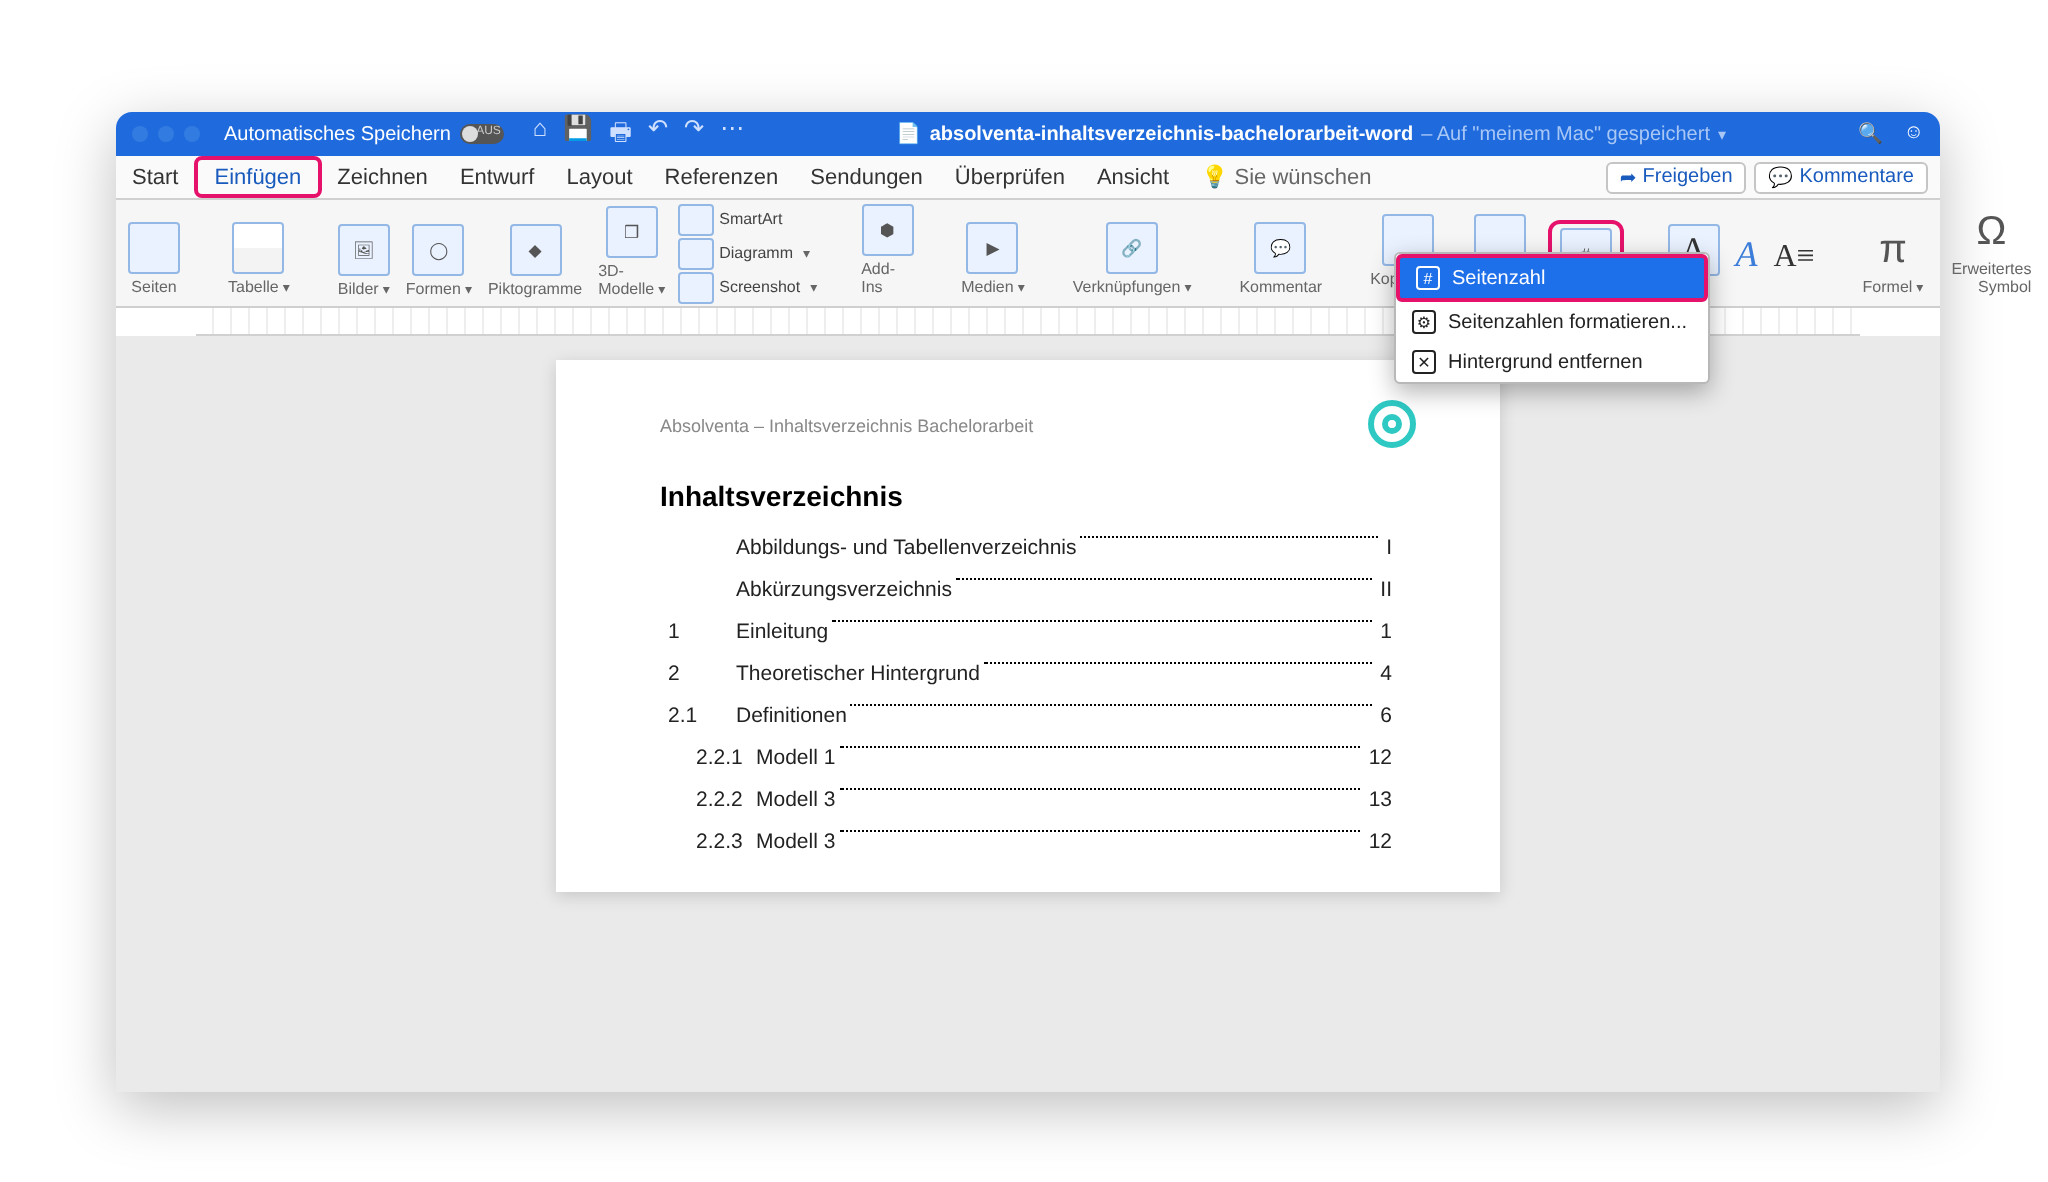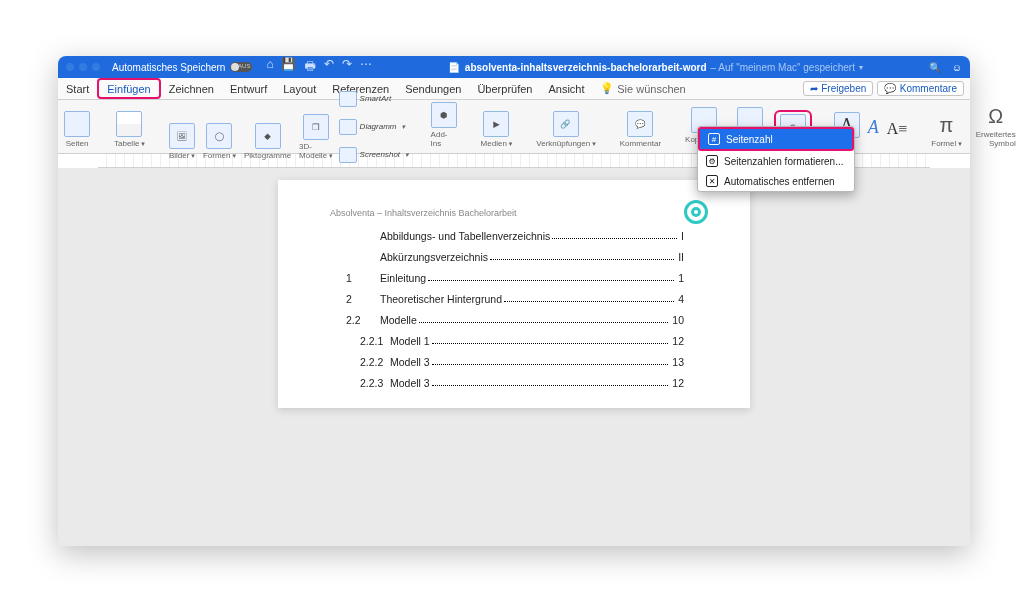--- a/index.html
+++ b/index.html
@@ -29,42 +29,42 @@
 .pillbtn { border:1px solid #c5c5c5; border-radius:3px; padding:1px 6px; font-size:10px; color:#185abd; background:#fff; display:flex; align-items:center; gap:3px;}
 
 
 .ribbon { height:54px; background:#f6f6f6; border-bottom:1px solid #cfcfcf; display:flex; align-items:center; padding:2px 4px; gap:10px; font-size:8.5px; color:#555; position:relative; }
 .rgroup { display:flex; flex-direction:column; align-items:center; gap:2px; padding:0 2px; height:100%; justify-content:flex-end; padding-bottom:3px;}
 .rgroup .label{font-size:8px;color:#666;}
 .ricon-big { width:26px; height:26px; border:1px solid #94b8e6; border-radius:2px; background:#eaf2ff; position:relative; display:flex; align-items:center; justify-content:center;}
 .ricon-sm { width:18px; height:16px; border:1px solid #94b8e6; border-radius:2px; background:#eaf2ff; }
 .divider { width:1px; height:40px; background:#d5d5d5; }
 .rv { display:flex; gap:4px; align-items:flex-end; }
-.rstack { display:flex; flex-direction:column; gap:12px; font-size:8px; color:#444;font-style:italic;}
+.rstack { display:flex; flex-direction:column; gap:1px; font-size:8px; color:#444;}
 .rstack-item{display:flex;gap:3px;align-items:center;}
 .chev{font-size:7px;color:#666;margin-left:2px;}
 .hl-box { border:2px solid #e5116b; border-radius:6px; padding:2px; }
 .text-A { font-family:Georgia,serif; font-size:18px; color:#333; }
 
 
 .dropdown { position:absolute; left:639px; top:26px; width:158px; background:#fff; border:1px solid #b8b8b8; border-radius:3px; box-shadow:0 4px 12px rgba(0,0,0,0.3); font-size:10px; z-index:20;}
 .dd-item { padding:4px 8px; display:flex; align-items:center; gap:6px; color:#222;}
 .dd-item.selected { background:#1e6fea; color:#fff; border:2px solid #e5116b; border-radius:3px;}
 .dd-ico { width:12px; height:12px; border:1px solid currentColor; border-radius:2px; font-size:8px; display:flex; align-items:center; justify-content:center;}
 
 
 .ruler { height:14px; border-bottom:1px solid #d0d0d0; background:repeating-linear-gradient(90deg,#fff,#fff 8px,#eee 8px,#eee 9px); margin:0 40px;}
 .canvas { flex:1; background:#eaeaea; overflow:hidden; position:relative; padding:12px 0 0 0; }
 .page { width:472px; margin:0 auto; background:#fff; box-shadow:0 2px 8px rgba(0,0,0,0.15); padding:28px 50px 10px 52px; position:relative; }
 .hdr-line{font-size:9px;color:#888;}
 .logo { position:absolute; right:42px; top:20px; width:24px; height:24px; border:3px solid #2fc9c4; border-radius:50%; }
 .logo::after{content:"";position:absolute;inset:4px;border:3px solid #2fc9c4;border-radius:50%;}
 .toc-title { margin-top:22px; font-size:14px; font-weight:700; color:#000;}
 .toc { margin-top:12px; }
-.toc-row { display:flex; font-size:10.5px; color:#222; margin:9px 16px; align-items:flex-end; white-space:nowrap;}
+.toc-row { display:flex; font-size:10.5px; color:#222; margin:9px 4px; align-items:flex-start; white-space:nowrap;}
 .toc-num{width:34px;flex-shrink:0;}
 .toc-row.in2 .toc-num{padding-left:14px;width:44px;}
 .toc-text{flex-shrink:0;}
 .dots{flex:1;border-bottom:1.5px dotted #000;margin:0 4px 3px 2px;min-width:20px;}
 .pg{flex-shrink:0;}
 </style>
 </head>
 <body>
 
 <div class="window">
@@ -241,31 +241,32 @@
       <div class="dd-item selected">
           <div class="dd-ico">#</div>
           <span>Seitenzahl</span>
         </div>
       <div class="dd-item">
           <div class="dd-ico">⚙</div>
           <span>Seitenzahlen formatieren...</span>
         </div>
       <div class="dd-item">
           <div class="dd-ico">✕</div>
-          <span>Automatisches entfernen</span>
+          <span>Hintergrund entfernen</span>
         </div>
     </div>
   </div>
 
   <div class="ruler"></div>
 
   <div class="canvas">
     <div class="page">
       <div class="hdr-line">Absolventa – Inhaltsverzeichnis Bachelorarbeit</div>
       <div class="logo"></div>
+      <div class="toc-title">Inhaltsverzeichnis</div>
       <div class="toc" id="toc">
           <div class="toc-row">
             <span class="toc-num"></span>
             <span class="toc-text">Abbildungs- und Tabellenverzeichnis</span>
             <span class="dots"></span>
             <span class="pg">I</span>
           </div>
           <div class="toc-row">
             <span class="toc-num"></span>
             <span class="toc-text">Abkürzungsverzeichnis</span>
@@ -278,24 +279,24 @@
             <span class="dots"></span>
             <span class="pg">1</span>
           </div>
           <div class="toc-row">
             <span class="toc-num">2</span>
             <span class="toc-text">Theoretischer Hintergrund</span>
             <span class="dots"></span>
             <span class="pg">4</span>
           </div>
           <div class="toc-row">
-            <span class="toc-num">2.2</span>
-            <span class="toc-text">Modelle</span>
-            <span class="dots"></span>
-            <span class="pg">10</span>
+            <span class="toc-num">2.1</span>
+            <span class="toc-text">Definitionen</span>
+            <span class="dots"></span>
+            <span class="pg">6</span>
           </div>
           <div class="toc-row in2">
             <span class="toc-num">2.2.1</span>
             <span class="toc-text">Modell 1</span>
             <span class="dots"></span>
             <span class="pg">12</span>
           </div>
           <div class="toc-row in2">
             <span class="toc-num">2.2.2</span>
             <span class="toc-text">Modell 3</span>

